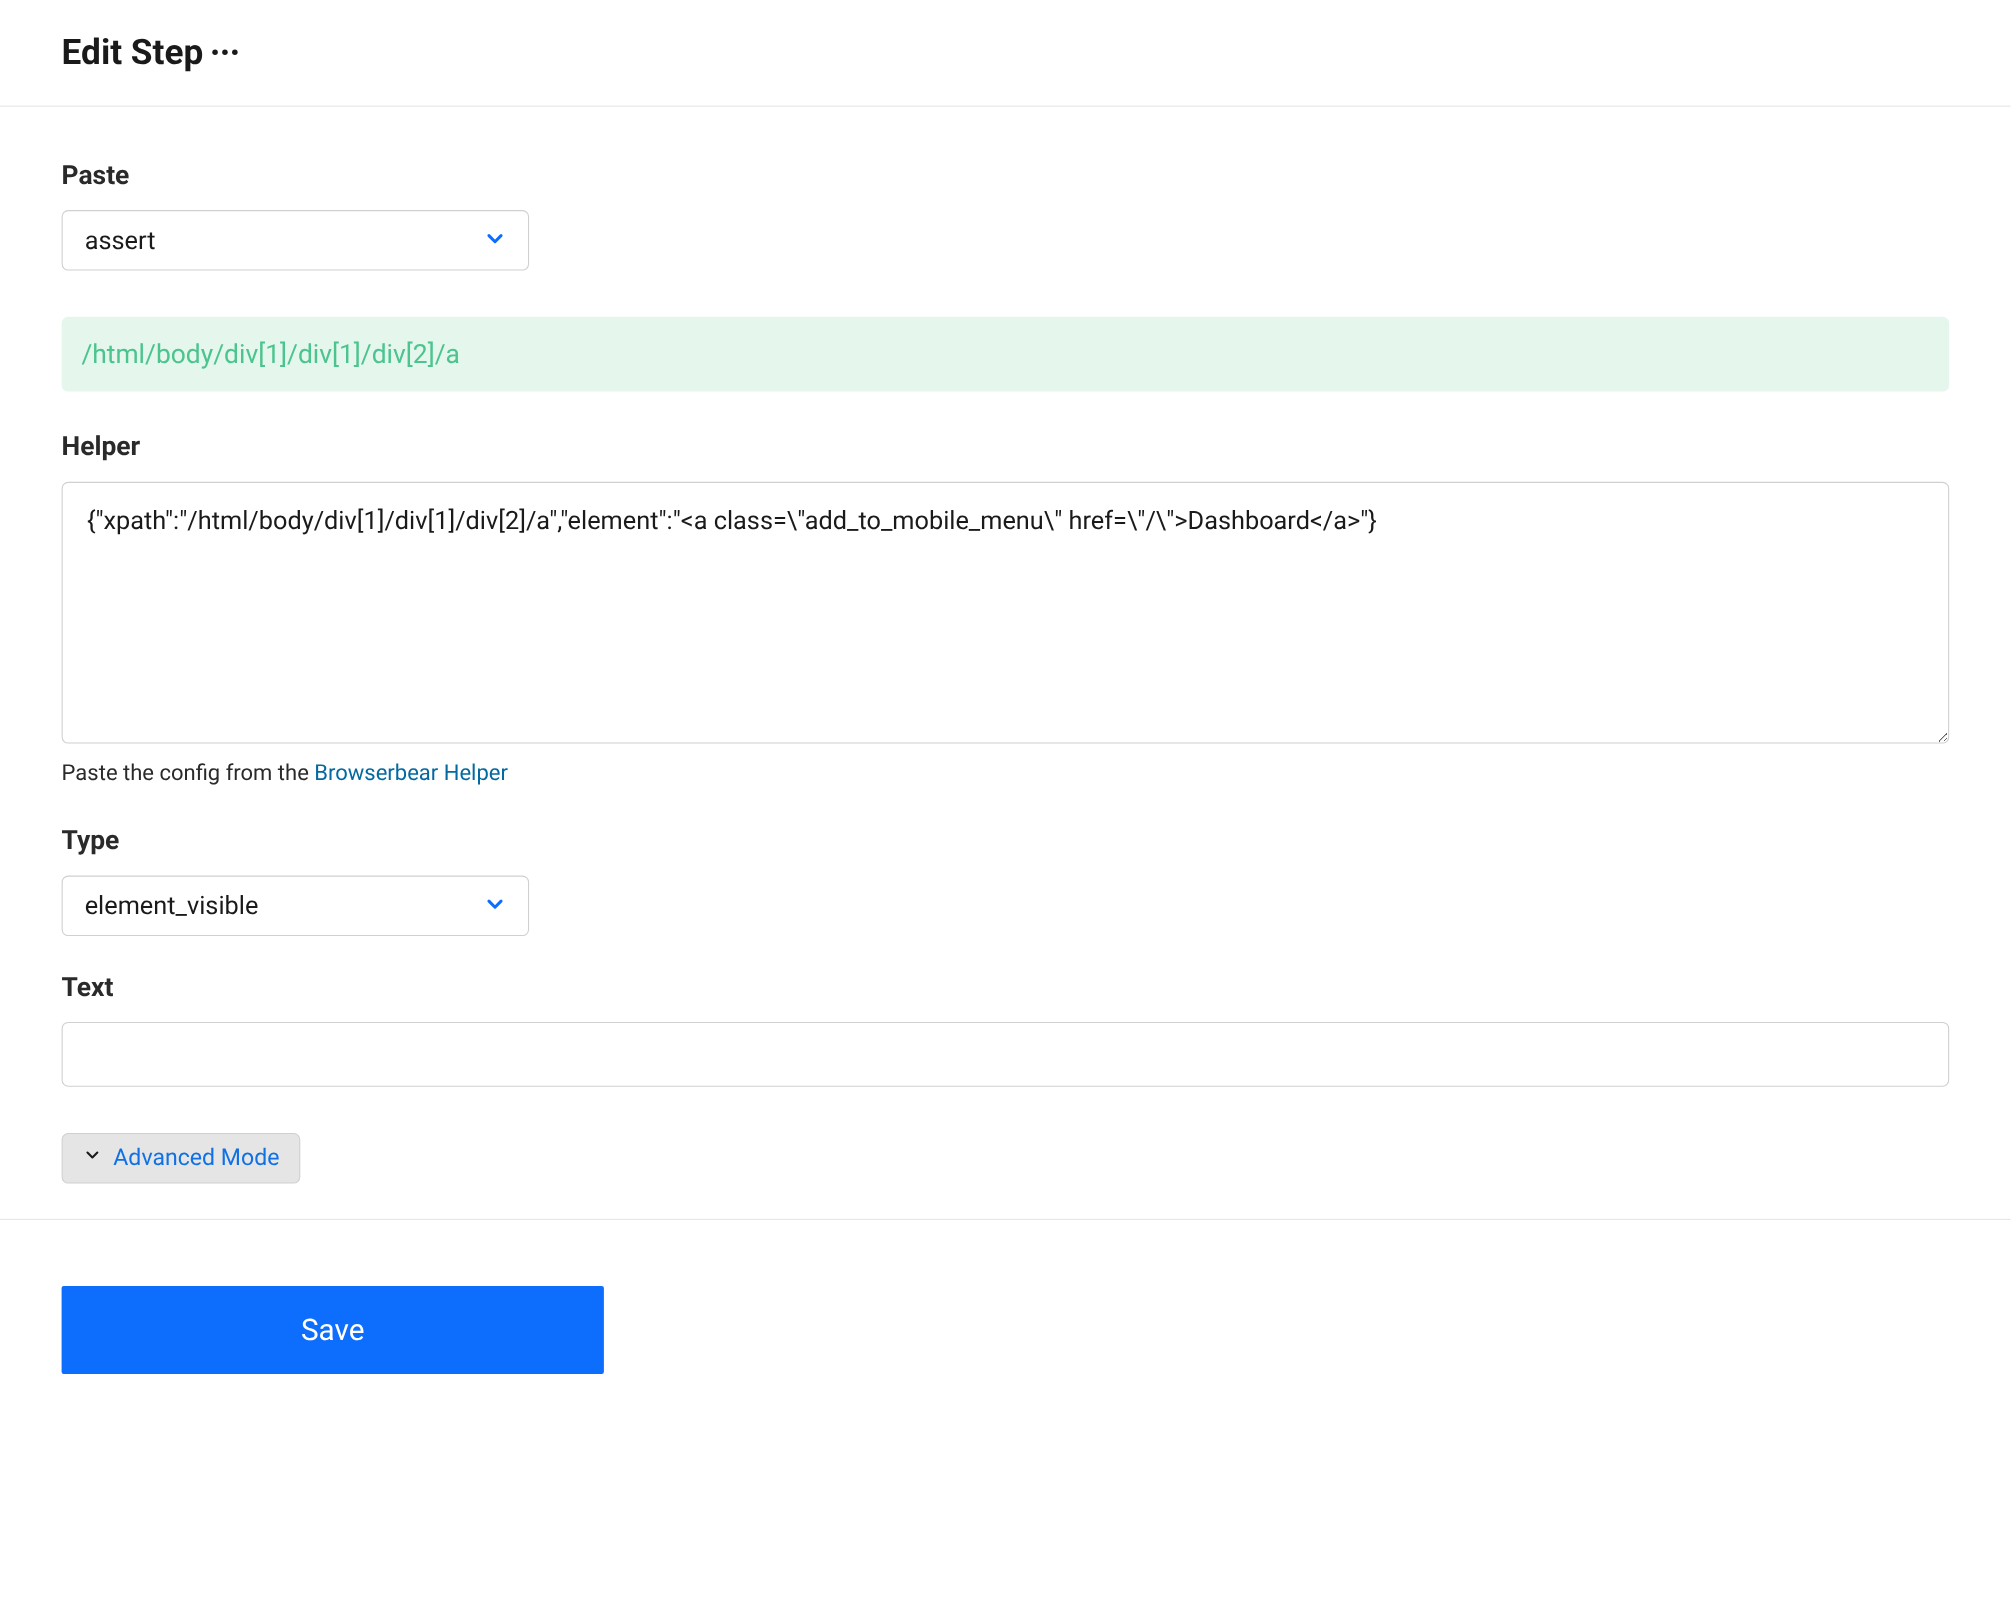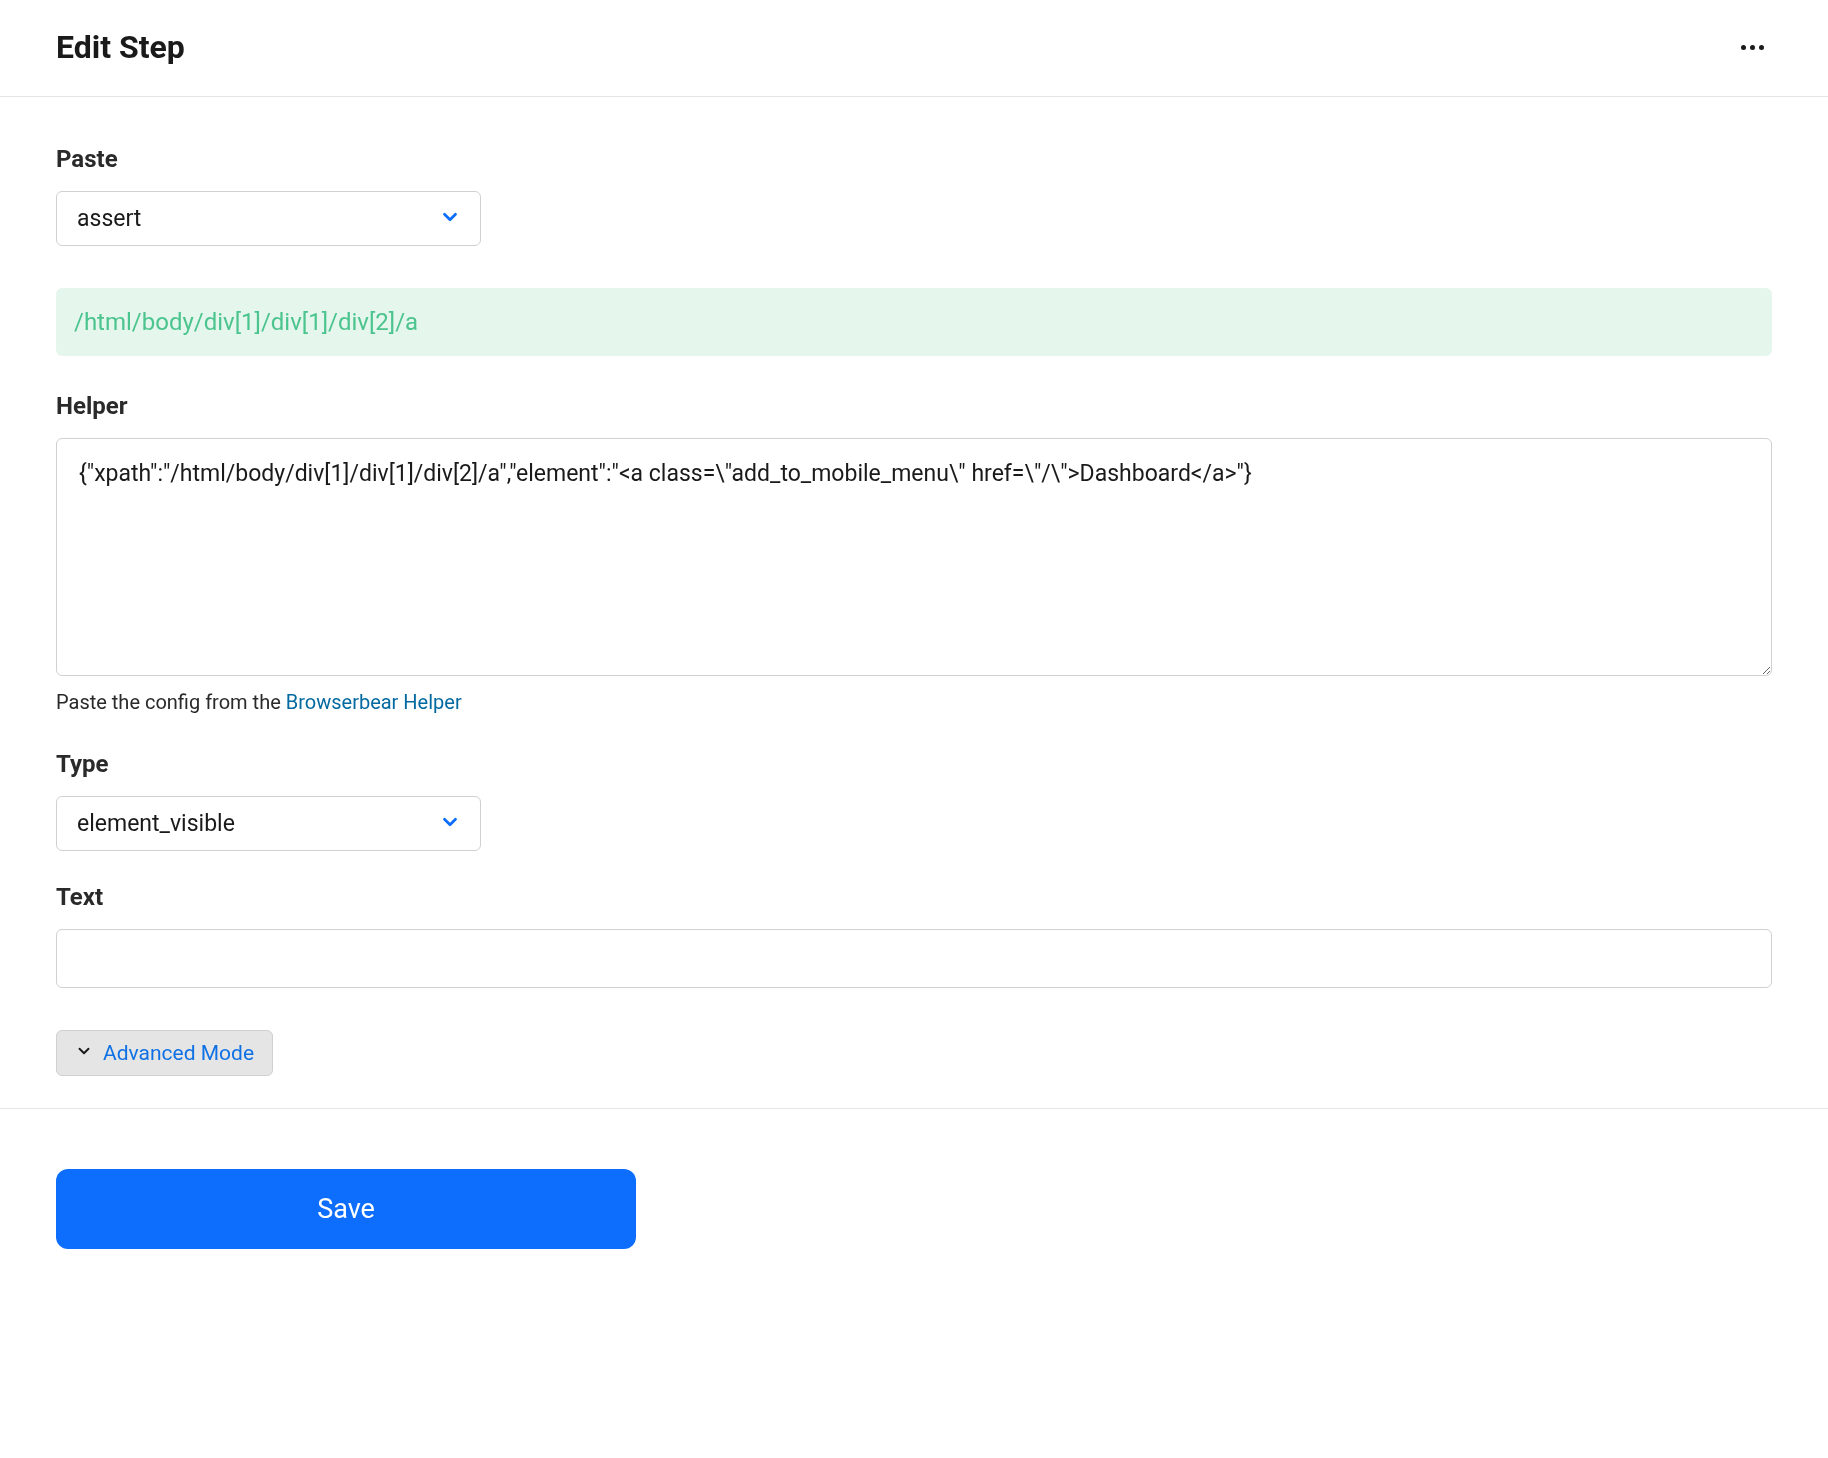--- a/index.html
+++ b/index.html
@@ -7,21 +7,21 @@
       margin: 0;
       padding: 0;
     }
     body {
       font-family: -apple-system, BlinkMacSystemFont, "Segoe UI", Roboto, "Helvetica Neue", Arial, sans-serif;
       background: #ffffff;
       color: #1a1a1a;
     }
     .header {
       display: flex;
-      justify-content: space-between;
+      justify-content: flex-start;
       align-items: center;
       padding: 28px 56px 30px 56px;
       border-bottom: 1px solid #e5e5e5;
     }
     .page-title {
       font-size: 32px;
       font-weight: 700;
       color: #1a1a1a;
     }
     .more-icon {
@@ -141,27 +141,27 @@
     }
     .advanced-mode-btn .chev svg {
       width: 18px;
       height: 18px;
     }
     .footer {
       border-top: 1px solid #e5e5e5;
       padding: 60px 56px;
     }
     .save-btn {
-      width: 580px;
+      width: 493px;
       padding: 24px 20px;
       font-size: 27px;
       background: #0d6efd;
       color: #ffffff;
       border: none;
-      border-radius: 12px;
+      border-radius: 2px;
       cursor: pointer;
       font-family: inherit;
       font-weight: 400;
     }
     .field-group-action {
       margin-bottom: 42px;
     }
     .field-group-helper {
       margin-bottom: 36px;
     }

